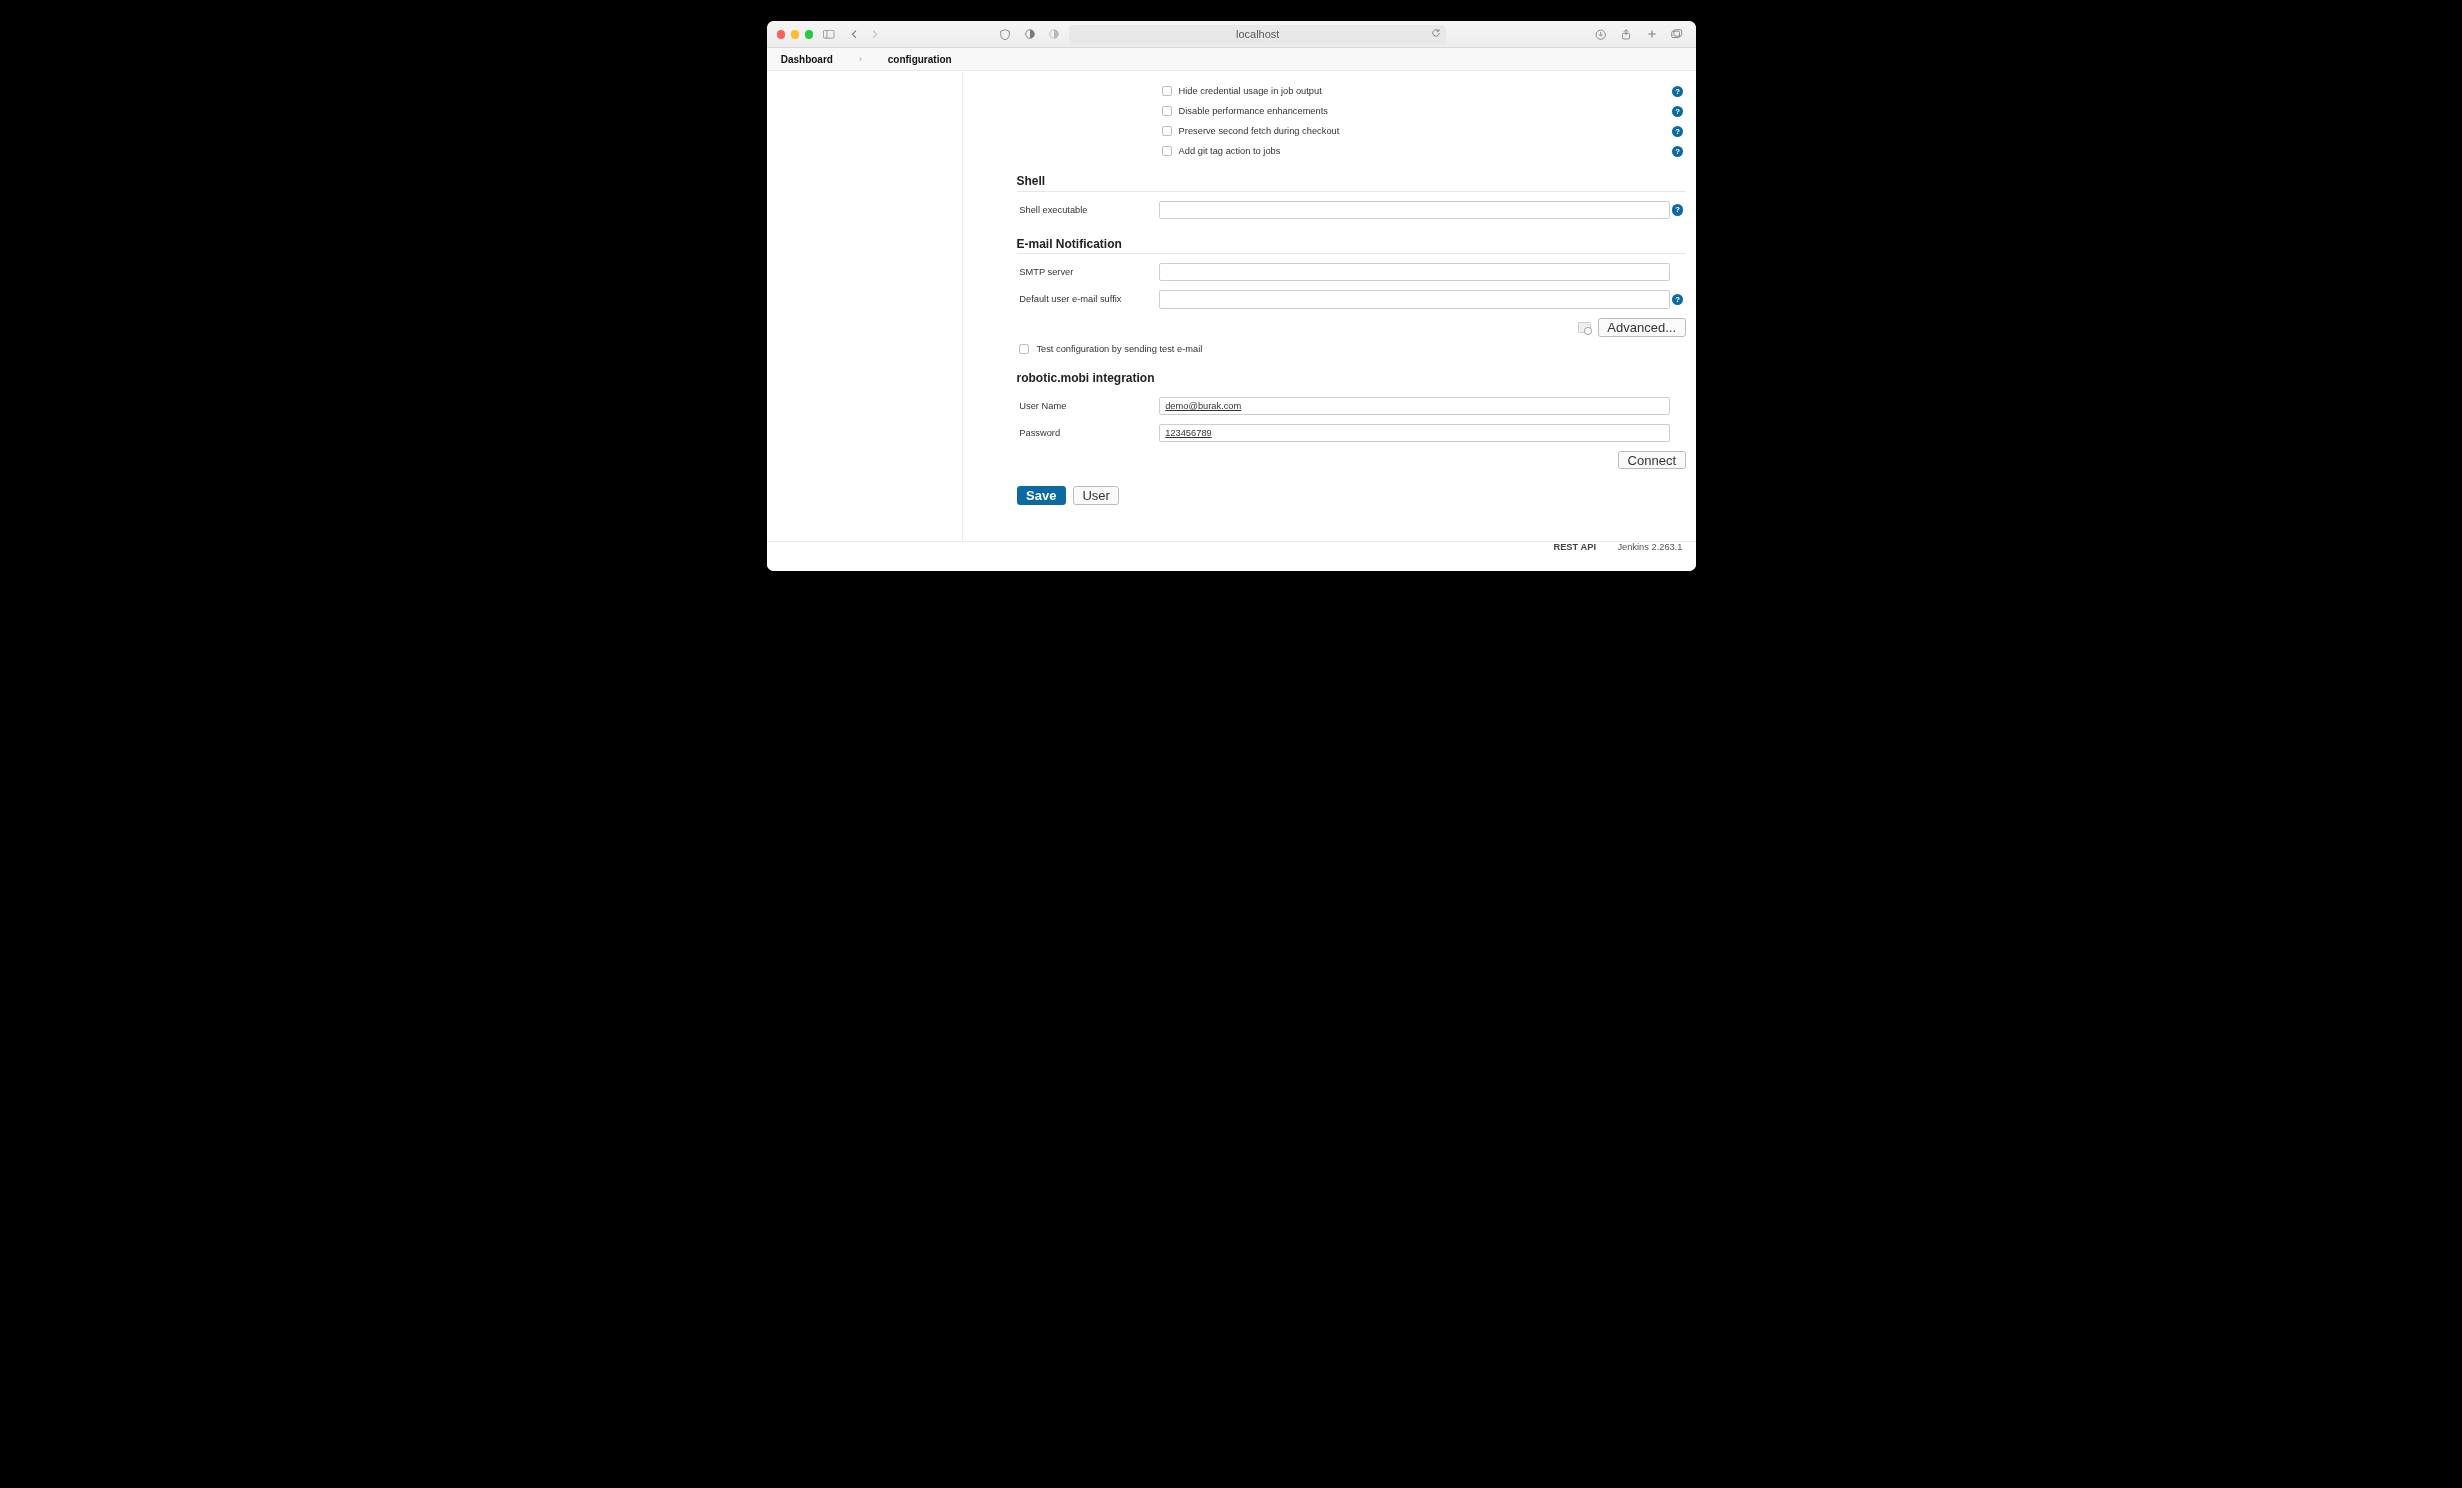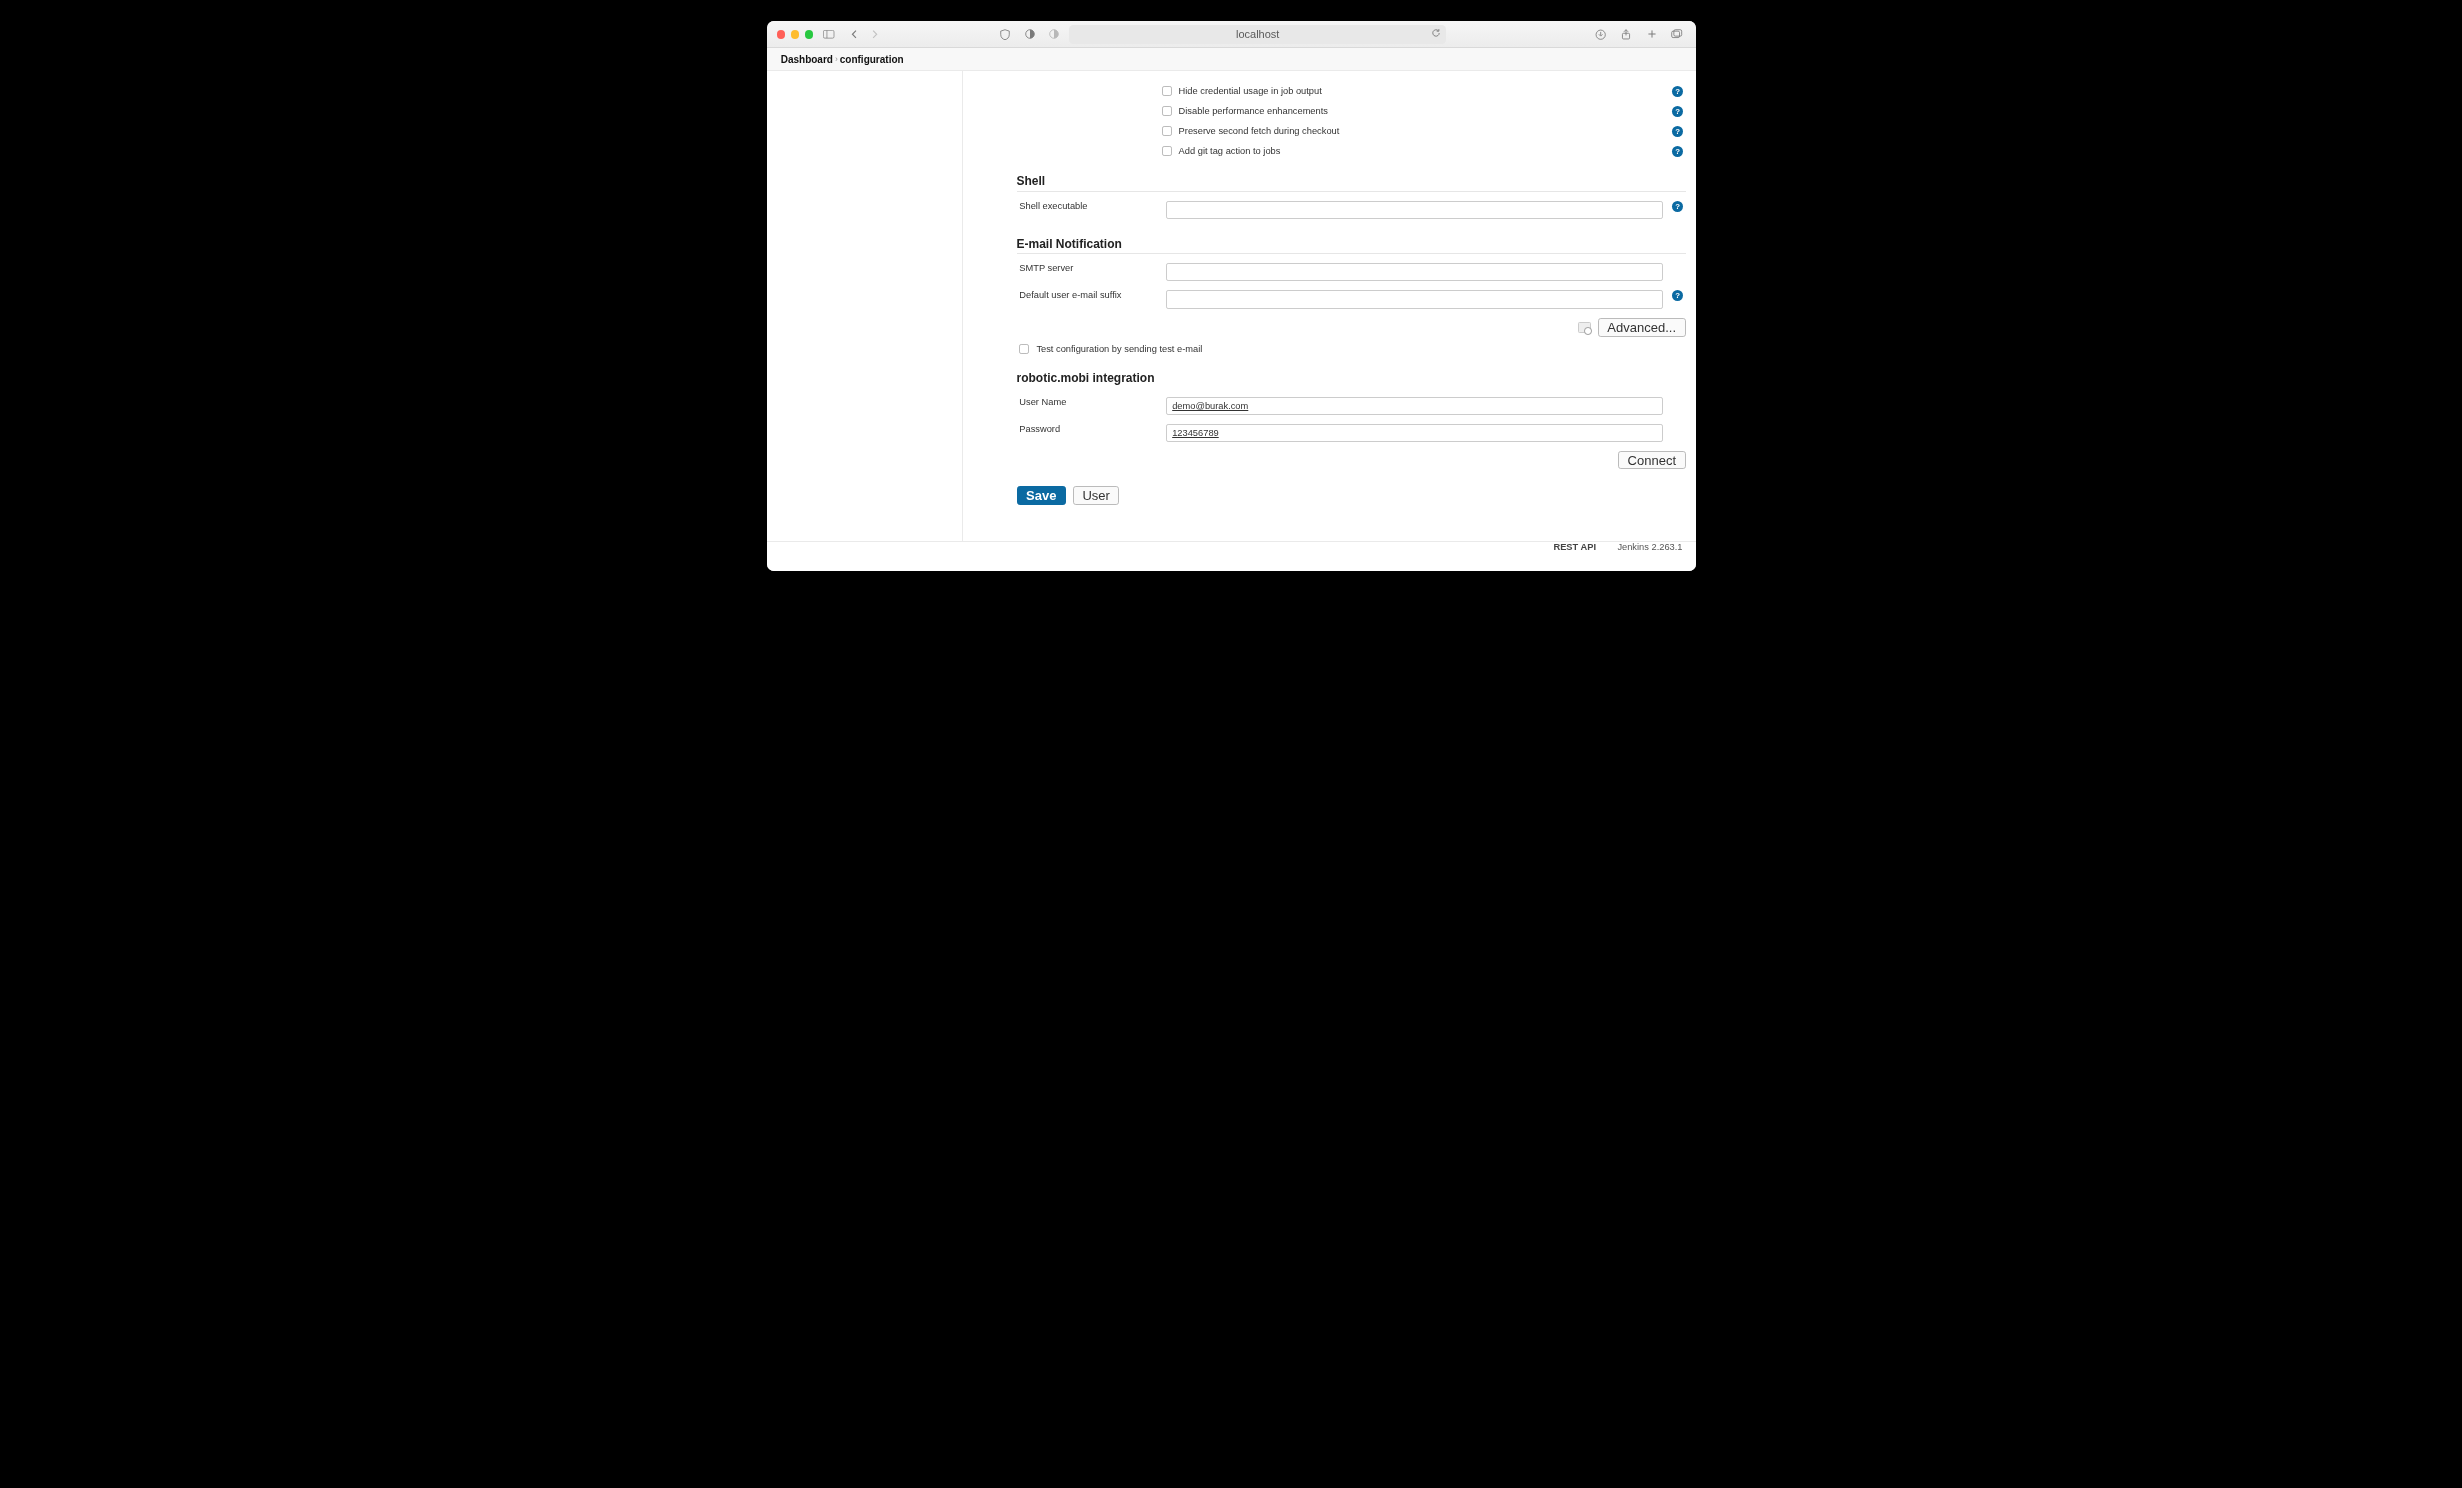--- a/index.html
+++ b/index.html
@@ -68,21 +68,21 @@
   .toolbar svg { display:block; }
 
   
   .crumbs {
     height: 23px;
     background: #f8f8f8;
     border-bottom: 0.7px solid #eaeaea;
     display: flex;
     align-items: center;
     padding: 0 14.2px;
-    gap: 2px;
+    gap: 26px;
     font-size: 10px;
   }
   .crumbs a { color: #111; text-decoration: none; font-weight: 700; }
   .crumbs .sep { color: #999; font-size: 8.5px; }
   .crumbs .page { color: #111; font-weight: 700;}
 
   
   .layout { display: flex; min-height: 470px; }
   .sidebar { width: 196px; border-right: 0.7px solid #eaeaea; background:#fff;}
   .main { flex: 1; padding: 10px 10px 21.4px 10px; position:relative;margin-left:44px; }
@@ -91,23 +91,23 @@
   .section-title {
     font-size: 12px;
     font-weight: 700;
     color: #222;
     margin: 13px 0 4.3px 0;
     border-bottom: 0.7px solid #e6e6e6;
     padding-bottom: 2.8px;
   }
   .row {
     display: flex;
-    align-items: flex-start;
+    align-items: center;
     padding: 4.3px 0;
-    gap: 7px;
+    gap: 0;
   }
   .row .label {
     width: 142px;
     font-size: 9.3px;
     color: #333;
     padding-left:2.8px;
   }
   .row .control { flex: 1; }
   .row .help { width: 15.7px; display:flex; justify-content:center;}
   .help-icon {

